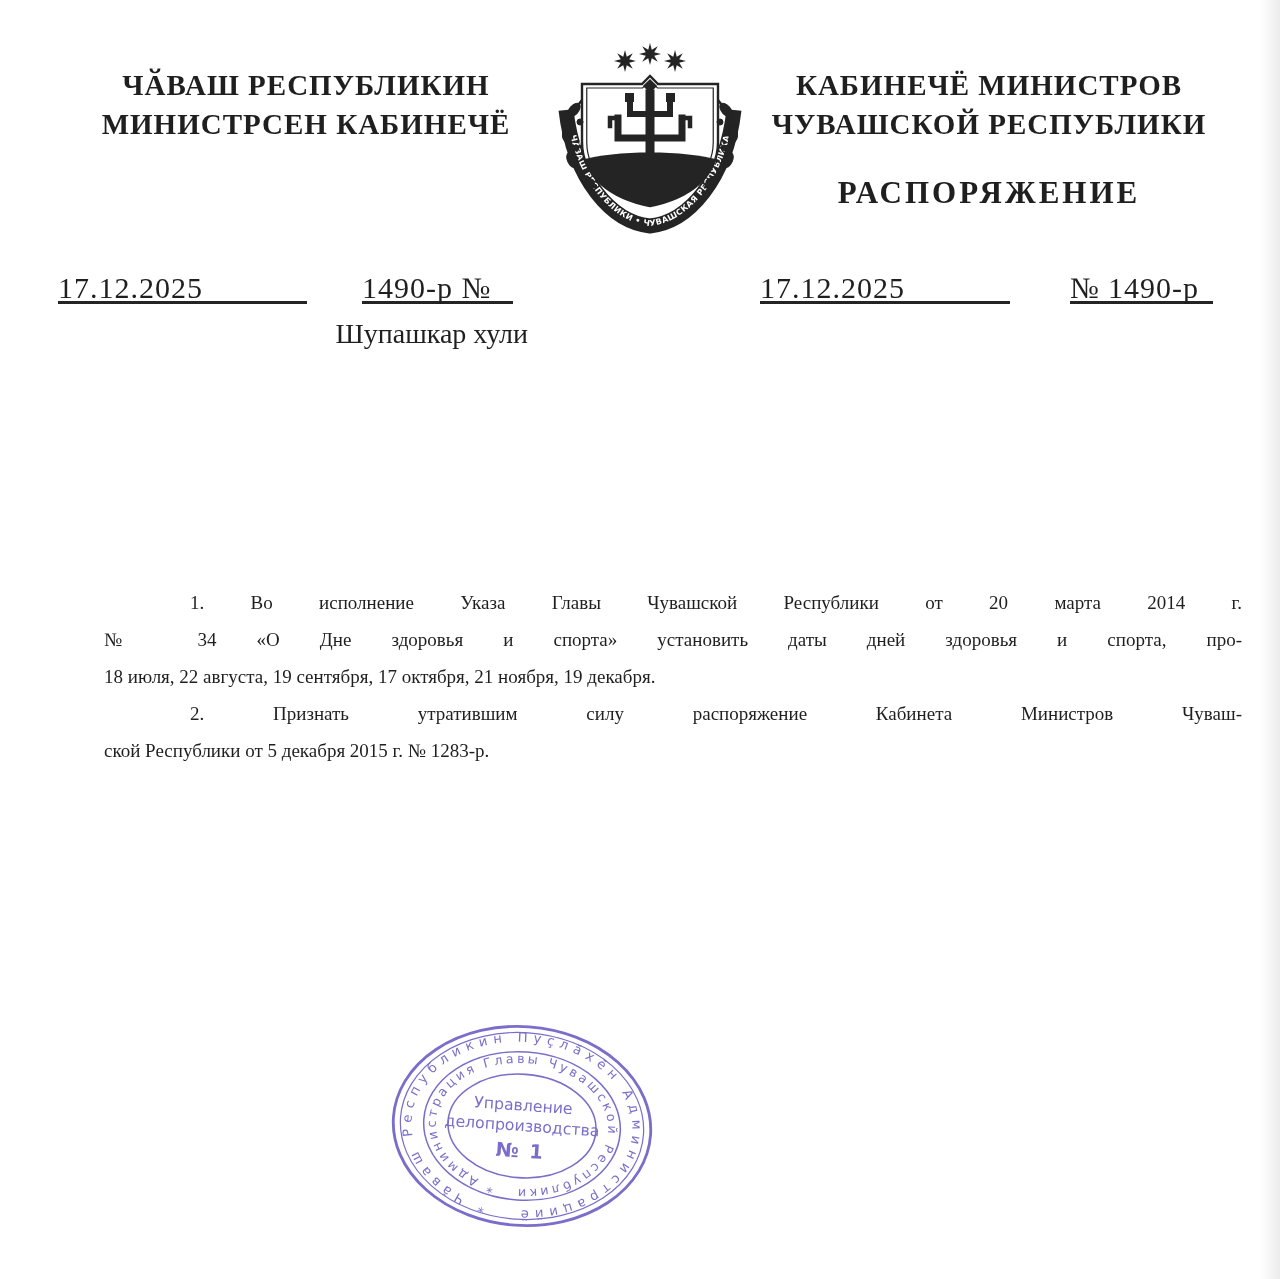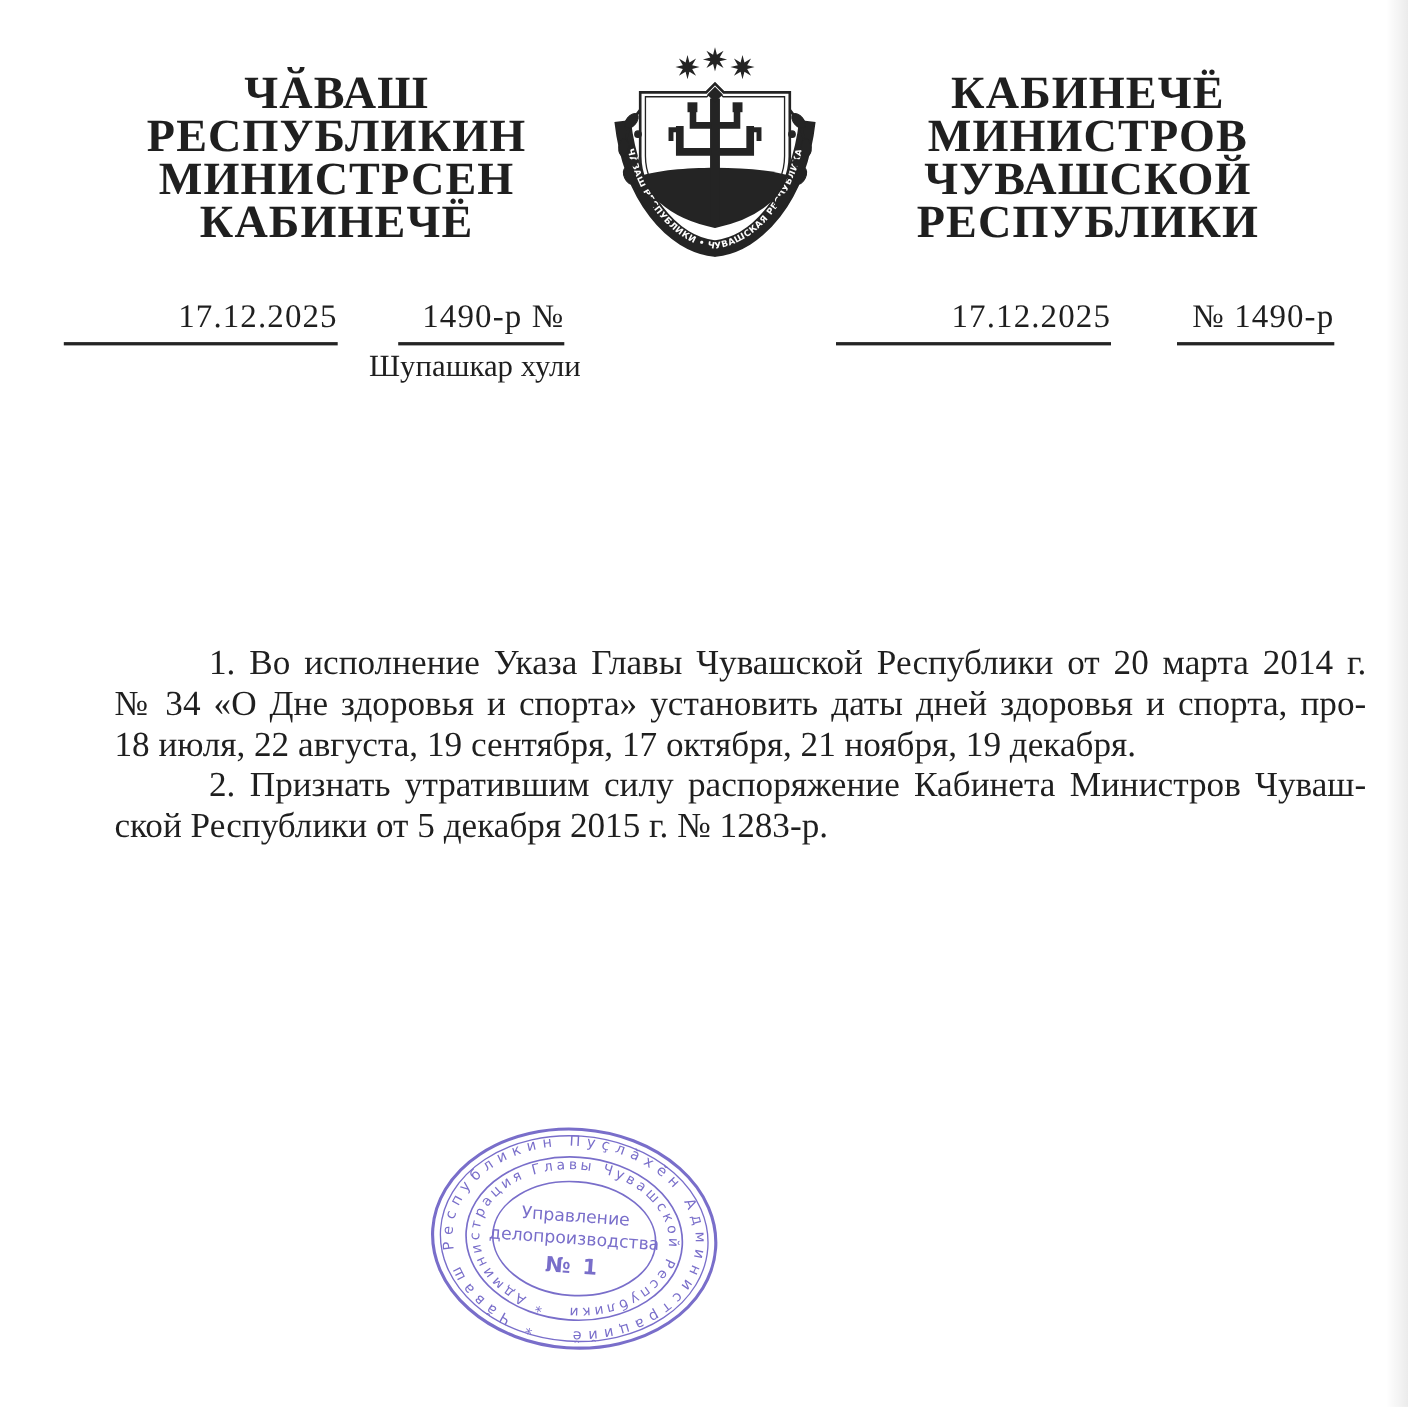--- a/index.html
+++ b/index.html
@@ -4,39 +4,39 @@
 <style>
   html,body{margin:0;padding:0;background:#ffffff;}
   .page{
     position:relative;width:1280px;height:1279px;background:#ffffff;
     font-family:"Liberation Serif", serif;color:#1f1f1f;overflow:hidden;
   }
   
   .hdr-block{position:absolute;top:66px;text-align:center;}
   .hdr-left{left:62px;width:488px;}
   .hdr-right{left:736px;width:506px;}
-  .org-line{font-size:42px;font-weight:bold;letter-spacing:1px;line-height:39px;}
+  .org-line{font-size:29px;font-weight:bold;letter-spacing:1px;line-height:39px;}
   .doc-type{margin-top:31px;font-size:31px;font-weight:bold;letter-spacing:3px;}
   .emblem{position:absolute;left:552px;top:38px;width:196px;height:200px;}
   
   .req-group{position:absolute;top:271px;height:92px;font-size:30px;}
   .req-left{left:58px;width:455px;}
   .req-right{left:760px;width:453px;}
-  .req-cell{position:absolute;top:0;height:29px;text-align:right;
-    border-bottom:3px solid #242424;padding-bottom:11px;letter-spacing:1px;}
+  .req-cell{position:absolute;top:0;height:29px;text-align:left;
+    border-bottom:3px solid #242424;padding-bottom:1px;letter-spacing:1px;}
   .req-left  .cell-date{left:0;width:249px;}
   .req-left  .cell-num {left:304px;width:151px;}
   .req-right .cell-date{left:0;width:250px;}
   .req-right .cell-num {left:310px;width:143px;}
   .req-city{position:absolute;top:47px;width:100%;text-align:right;font-size:28px;}
   .req-left  .req-city{transform:translateX(15px);}
   .req-right .req-city{transform:translateX(9px);}
   
   .body-text{position:absolute;left:104px;top:584px;width:1138px;
-    font-size:32px;line-height:37px;}
+    font-size:19px;line-height:37px;}
   .bline{height:37px;white-space:nowrap;}
   .bline.fill{white-space:normal;text-align:justify;text-align-last:justify;}
   .bline.indent{text-indent:86px;}
   
   .signature{position:absolute;left:100px;top:948px;font-size:30px;line-height:47px;}
   .sig-line2{padding-left:126px;}
   
   .stamp{position:absolute;left:384px;top:1014px;width:276px;height:224px;
     mix-blend-mode:multiply;opacity:0.9;}
   
@@ -100,20 +100,21 @@
       <use href="#star8" transform="translate(123,23)" fill="#242424"></use>
 
       <use href="#hopL"></use>
       <use href="#hopL" transform="translate(196,0) scale(-1,1)"></use>
     </svg>
   </div>
 
   <div class="hdr-block hdr-right">
     <div class="org-line">КАБИНЕЧЁ МИНИСТРОВ</div>
     <div class="org-line">ЧУВАШСКОЙ РЕСПУБЛИКИ</div>
+    <div class="doc-type">РАСПОРЯЖЕНИЕ</div>
   </div>
 
   <div class="req-group req-left">
     <div class="req-cell cell-date">17.12.2025</div>
     <div class="req-cell cell-num">1490-р №</div>
     <div class="req-city">Шупашкар хули</div>
   </div>
 
   <div class="req-group req-right">
     <div class="req-cell cell-date">17.12.2025</div>

